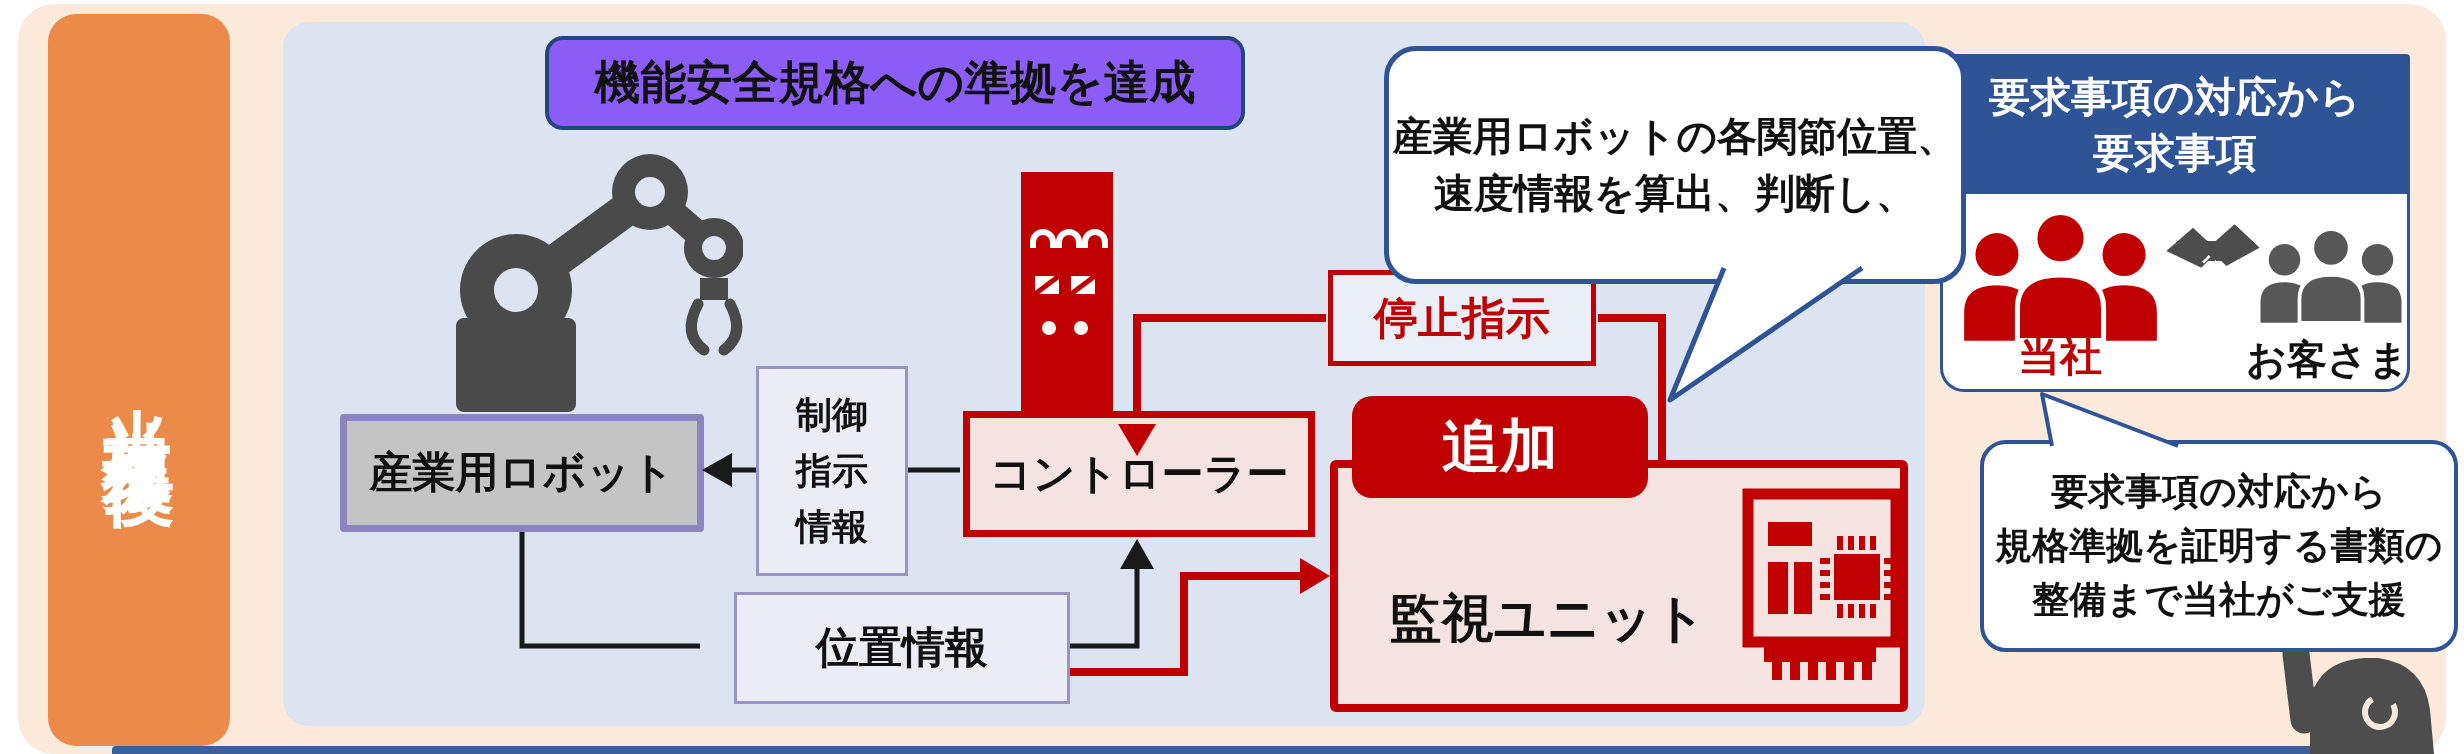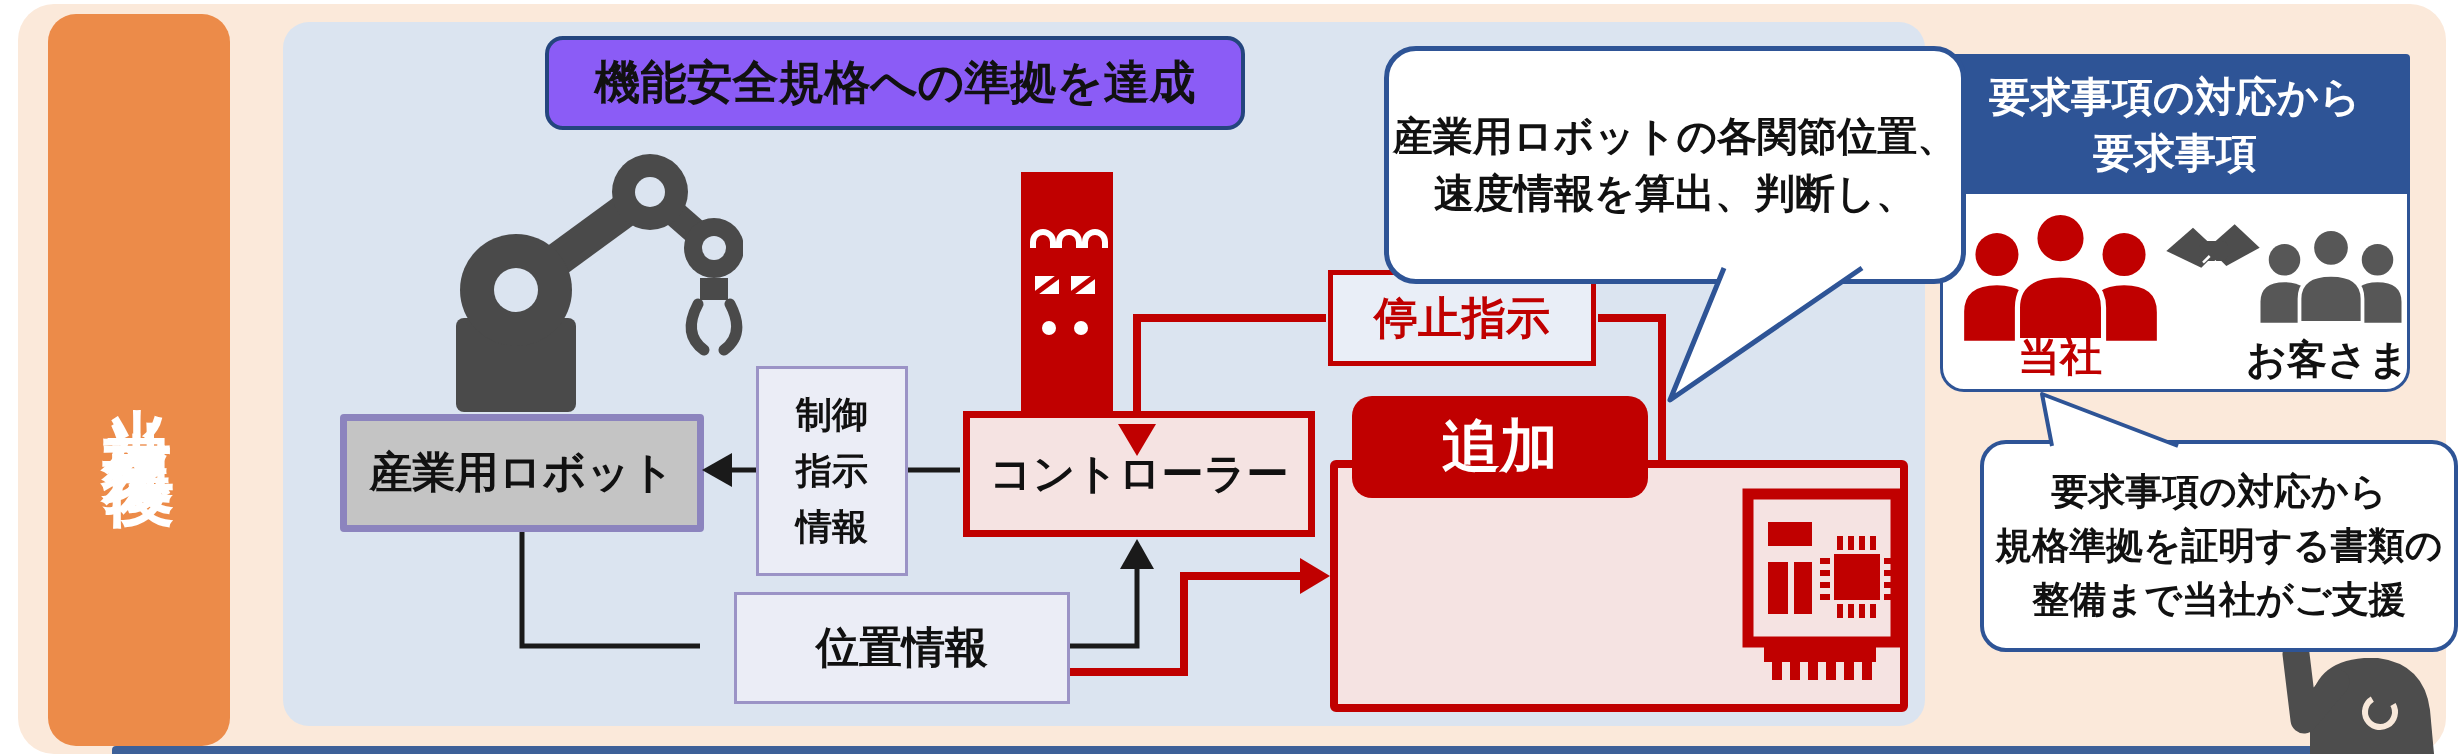--- a/index.html
+++ b/index.html
@@ -110,20 +110,21 @@
 
   <div class="box pos-info">
     <span>位置情報</span>
   </div>
 
   <div class="box unit"></div>
   <div class="box add-badge">
     <span>追加</span>
   </div>
   <div class="box unit-title">
+    <div>監視ユニット</div>
   </div>
 
   <svg class="icon" style="left:1742px;top:488px;" width="160" height="205" viewBox="0 0 160 205">
     <rect x="6" y="6" width="148" height="148" fill="none" stroke="#C00000" stroke-width="11"></rect>
     <rect x="26" y="34" width="44" height="24" fill="#C00000"></rect>
     <rect x="26" y="74" width="20" height="52" fill="#C00000"></rect>
     <rect x="52" y="74" width="18" height="52" fill="#C00000"></rect>
     <rect x="92" y="66" width="46" height="46" fill="#C00000"></rect>
     <rect x="95" y="48" width="6" height="14" fill="#C00000"></rect>
       <rect x="106" y="48" width="6" height="14" fill="#C00000"></rect>

